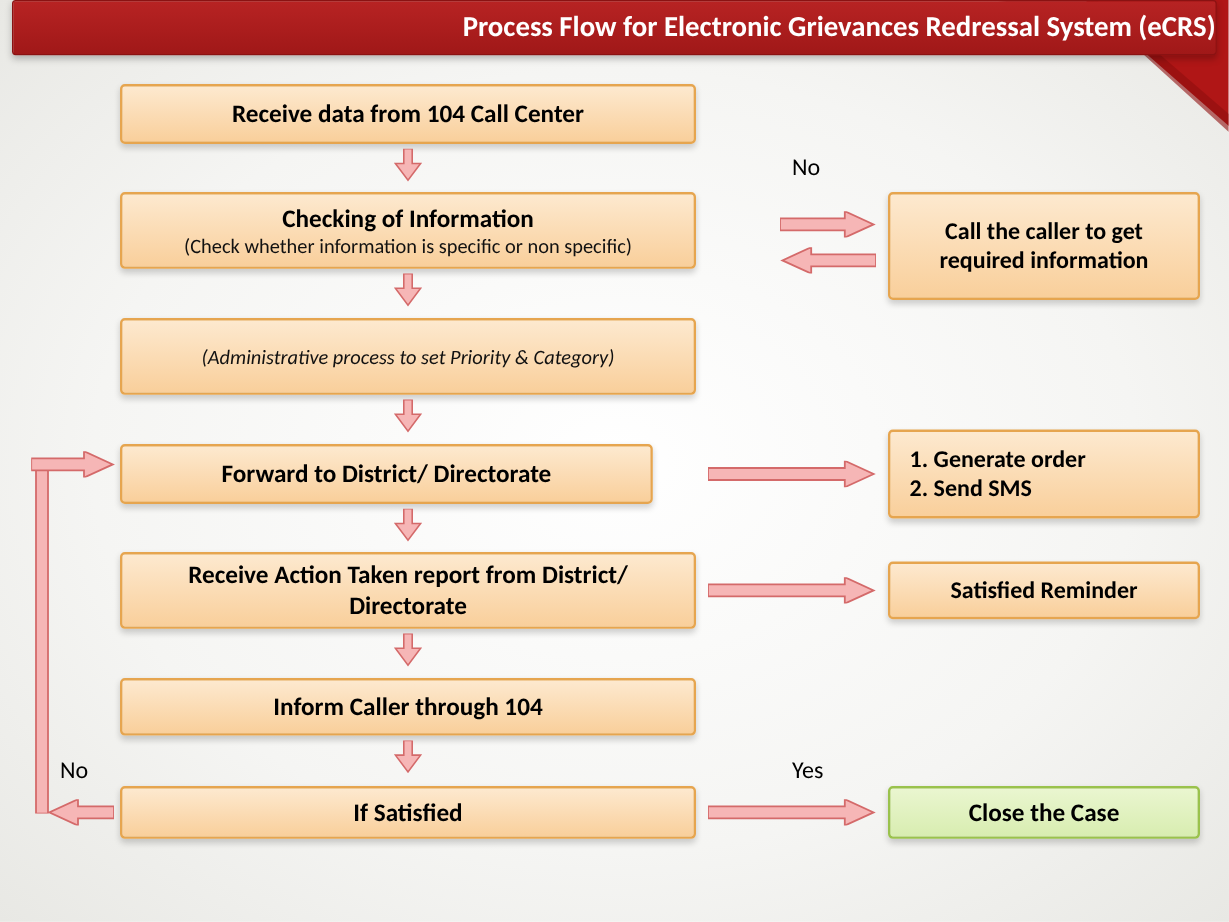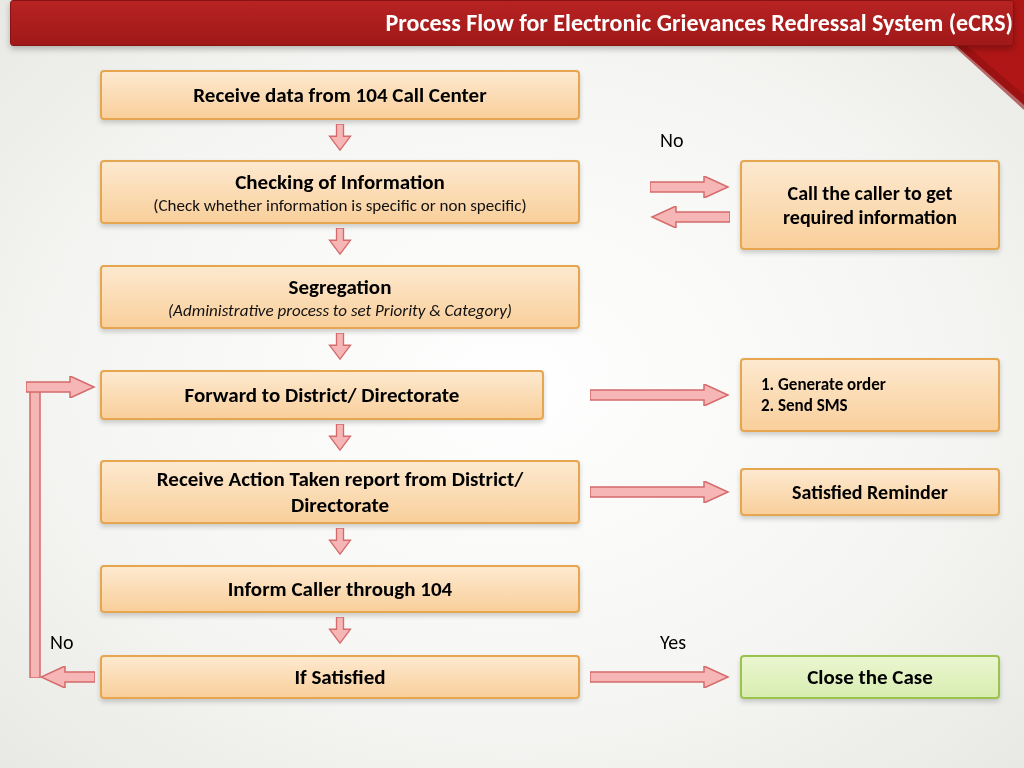--- a/index.html
+++ b/index.html
@@ -3,21 +3,21 @@
 <meta charset="utf-8">
 <style>
   html,body{margin:0;padding:0;width:1024px;height:768px;font-family:Calibri,Arial,sans-serif;background:radial-gradient(ellipse at center,#fff 0%,#f5f5f3 60%,#e8e8e4 100%);position:relative;overflow:hidden}
   .corner-poly{position:absolute;top:0;right:0;width:260px;height:110px;}
   .title-bar{position:absolute;top:0;left:10px;right:10px;height:44px;background:linear-gradient(#b72323,#a01818);color:#fff;font-size:24px;font-weight:bold;text-align:right;line-height:44px;border:1px solid #8a1212;box-shadow:0 3px 6px rgba(0,0,0,.25);border-radius:3px}
   .box{position:absolute;background:linear-gradient(#fde9cf,#f9cf9b);border:2px solid #e6a54f;border-radius:4px;box-shadow:0 3px 5px rgba(0,0,0,.18);text-align:center;display:flex;flex-direction:column;justify-content:center;padding:6px 10px;box-sizing:border-box}
   .box.green{background:linear-gradient(#eaf6d0,#d8edb0);border:2px solid #9ac24c}
   .box .main{font-size:21px;font-weight:bold;color:#000}
   .box .sub{font-size:17px;color:#111}
   .box .sub.italic{font-style:italic}
-  .box .list{text-align:left;font-size:17px;font-weight:bold;margin:0;padding-left:26px}
+  .box .list{text-align:left;font-size:20px;font-weight:bold;margin:0;padding-left:26px}
   .arrow-down{position:absolute;width:28px;height:28px}
   .arrow-right{position:absolute;width:50px;height:22px}
   .arrow-left{position:absolute;width:50px;height:22px}
   svg{display:block}
   .label{position:absolute;font-size:20px;color:#000}
 </style>
 </head>
 <body>
 
 <svg class="corner-poly" viewBox="0 0 260 110" preserveAspectRatio="none">
@@ -34,21 +34,20 @@
 <div class="box" style="left:100px;top:160px;width:480px;height:64px">
   <div class="main">Checking of Information</div>
   <div class="sub">(Check whether information is specific or non specific)</div>
 </div>
 
 <div class="box" style="left:740px;top:160px;width:260px;height:90px">
   <div class="main" style="font-size:20px">Call the caller to get required information</div>
 </div>
 
 <div class="box" style="left:100px;top:265px;width:480px;height:64px">
-  <div class="main">Segregation</div>
   <div class="sub italic">(Administrative process to set Priority &amp; Category)</div>
 </div>
 
 <div class="box" style="left:100px;top:370px;width:444px;height:50px">
   <div class="main">Forward to District/ Directorate</div>
 </div>
 
 <div class="box" style="left:740px;top:358px;width:260px;height:74px">
   <ol class="list">
     <li>Generate order</li>

